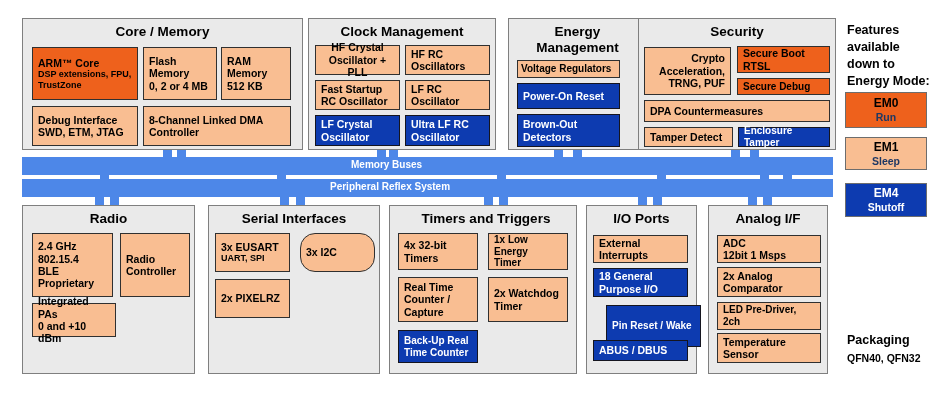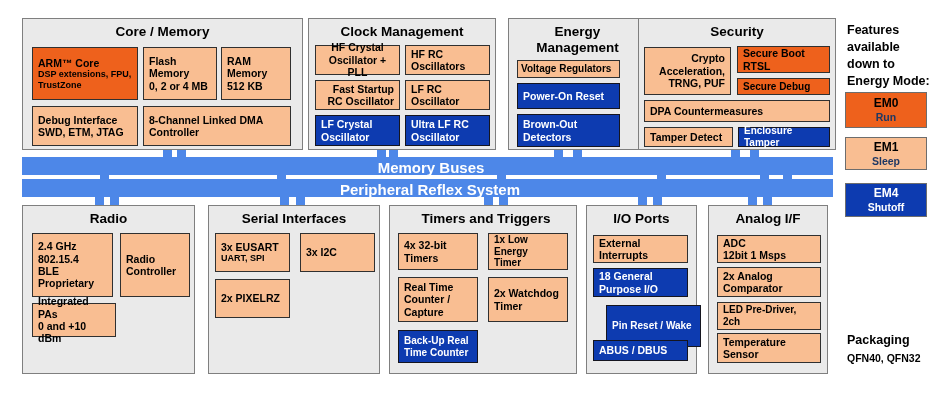--- a/index.html
+++ b/index.html
@@ -1,21 +1,21 @@
 <!DOCTYPE html>
 <html><head>
 <meta charset="utf-8">
 <style>
   html,body{margin:0;padding:0;background:#fff;}
   #page{position:relative;width:950px;height:404px;background:#ffffff;
         font-family:"Liberation Sans",sans-serif;font-weight:700;color:#000;overflow:hidden;}
 
   
   .bus{position:absolute;left:22px;width:811px;height:18px;background:#4D87E8;}
-  .bus-label{position:absolute;top:2px;color:#fff;font-size:15px;text-align:center;white-space:nowrap;}
+  .bus-label{position:absolute;top:2px;color:#fff;font-size:10px;white-space:nowrap;}
   .stub{position:absolute;width:9px;background:#4D87E8;}
 
   
   .sec{position:absolute;background:#EAEAEA;border:1.5px solid #7F7F7F;box-sizing:border-box;}
   .sec-title{text-align:center;font-size:13.5px;padding-top:5px;line-height:1.2;white-space:pre-line;}
 
   
   .box{position:absolute;box-sizing:border-box;border:1px solid #303030;
        display:flex;flex-direction:column;justify-content:center;
        padding:2px 5px;font-size:10.5px;line-height:1.18;}
@@ -104,21 +104,21 @@
     <div class="sec-title">Clock Management</div>
   </div>
   <div class="box peach" style="left:315px;top:45px;width:85px;height:30px;text-align:center;">
     <span class="bmain">HF Crystal
 Oscillator + PLL</span>
   </div>
   <div class="box peach" style="left:405px;top:45px;width:85px;height:30px;">
     <span class="bmain">HF RC
 Oscillators</span>
   </div>
-  <div class="box peach" style="left:315px;top:80px;width:85px;height:30px;text-align:right;">
+  <div class="box peach" style="left:315px;top:80px;width:85px;height:30px;">
     <span class="bmain">Fast Startup
 RC Oscillator</span>
   </div>
   <div class="box peach" style="left:405px;top:80px;width:85px;height:30px;">
     <span class="bmain">LF RC
 Oscillator</span>
   </div>
   <div class="box blue" style="left:315px;top:115px;width:85px;height:31px;">
     <span class="bmain">LF Crystal
 Oscillator</span>
@@ -186,21 +186,21 @@
 0 and +10 dBm</span>
   </div>
 
   <div class="sec" style="left:208px;top:205px;width:172px;height:169px;">
     <div class="sec-title">Serial Interfaces</div>
   </div>
   <div class="box peach" style="left:215px;top:233px;width:75px;height:39px;">
     <span class="bmain">3x EUSART</span>
     <span class="bsub">UART, SPI</span>
   </div>
-  <div class="box peach" style="left:300px;top:233px;width:75px;height:39px;">
+  <div class="box peach" style="left:300px;top:233px;width:75px;height:39px;border-radius:15px;">
     <span class="bmain">3x I2C</span>
   </div>
   <div class="box peach" style="left:215px;top:279px;width:75px;height:39px;">
     <span class="bmain">2x PIXELRZ</span>
   </div>
 
   <div class="sec" style="left:389px;top:205px;width:188px;height:169px;padding-left:6px;">
     <div class="sec-title">Timers and Triggers</div>
   </div>
   <div class="box peach" style="left:398px;top:233px;width:80px;height:37px;">

